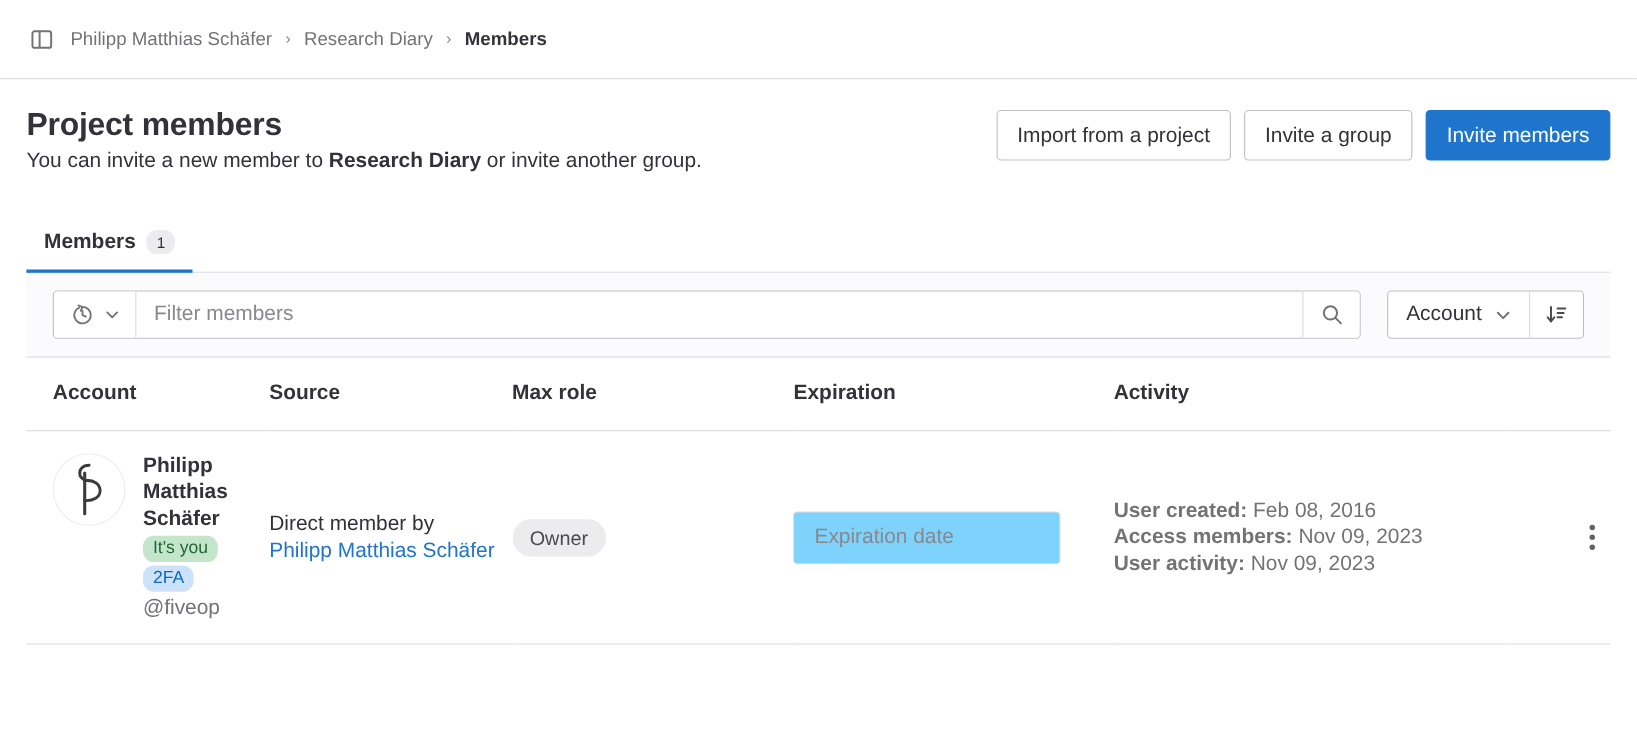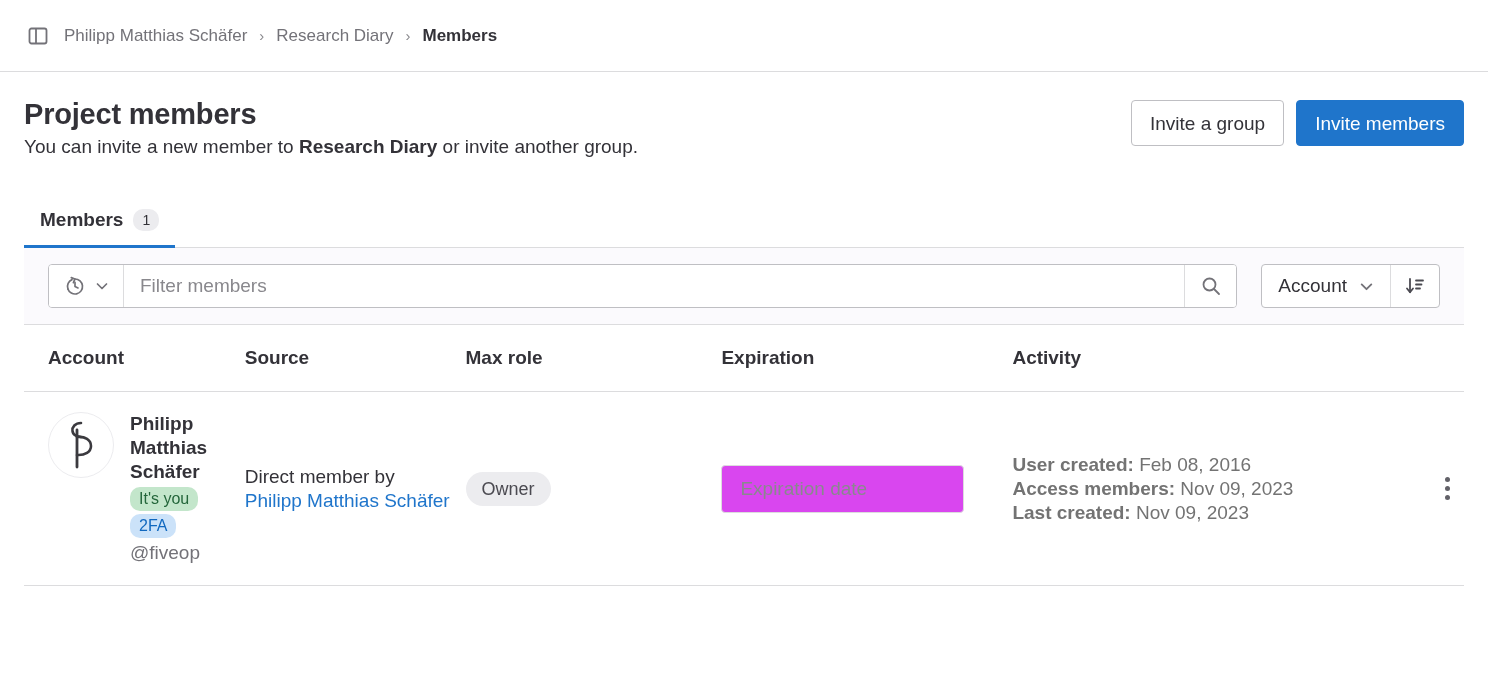--- a/index.html
+++ b/index.html
@@ -277,21 +277,21 @@
     font-size: 18px;
     line-height: 22px;
     padding: 6px 16px;
   }
 
   .date-input {
     width: 243px;
     height: 48px;
     border: 1px solid #dcdcde;
     border-radius: 4px;
-    background: #d946ef;
+    background: #7dd3fc;
     display: flex;
     align-items: center;
     padding: 0 14px 0 18px;
     gap: 8px;
     cursor: pointer;
   }
   .date-input input {
     flex: 1 1 auto;
     border: 0;
     background: transparent;
@@ -340,20 +340,21 @@
 </div>
 
 <div class="page-wrap">
 
   <div class="page-head">
     <div class="title-block">
       <h1>Project members</h1>
       <div class="subtitle"><span>You can invite a new member to </span><b>Research Diary</b><span> or invite another group.</span></div>
     </div>
     <div class="head-actions">
+      <button class="btn">Import from a project</button>
       <button class="btn">Invite a group</button>
       <button class="btn primary">Invite members</button>
     </div>
   </div>
 
   <div class="tabs">
     <div class="tab active">
       <span>Members</span>
       <span class="tab-badge">1</span>
     </div>
@@ -455,21 +456,21 @@
               <rect x="14" y="12.5" width="2.6" height="2.6" fill="#737278"></rect>
             </svg>
           </div>
         </td>
 
         <td class="col-activity">
           <div class="activity-line"><b>User created:</b>
             <span>Feb 08, 2016</span></div>
           <div class="activity-line"><b>Access members:</b>
             <span>Nov 09, 2023</span></div>
-          <div class="activity-line"><b>Last created:</b>
+          <div class="activity-line"><b>User activity:</b>
             <span>Nov 09, 2023</span></div>
         </td>
 
         <td class="col-actions">
           <div class="kebab">
             <span></span>
             <span></span>
             <span></span>
           </div>
         </td>

